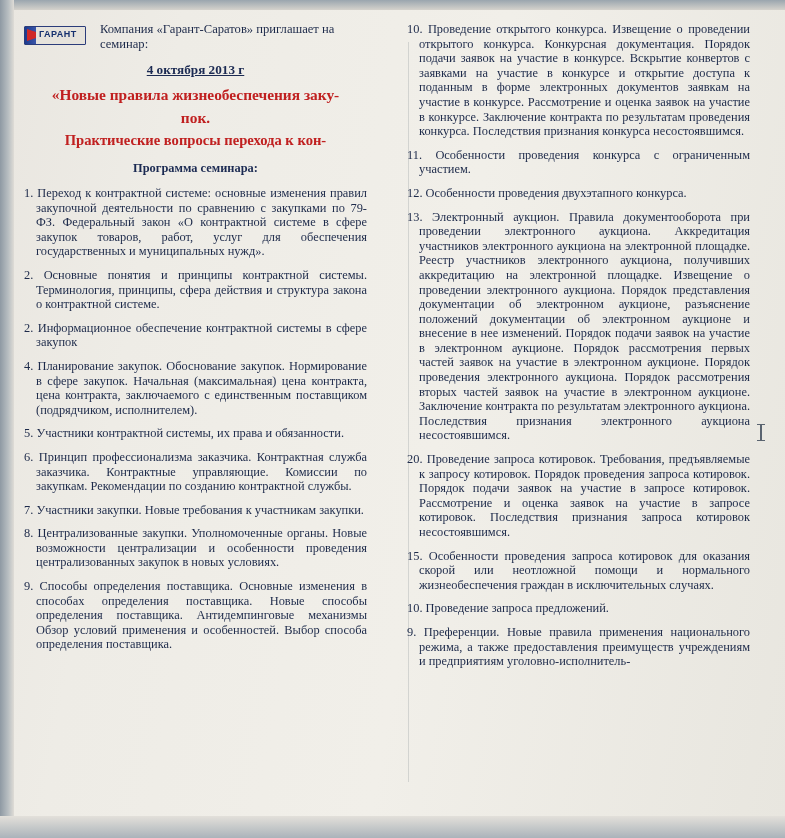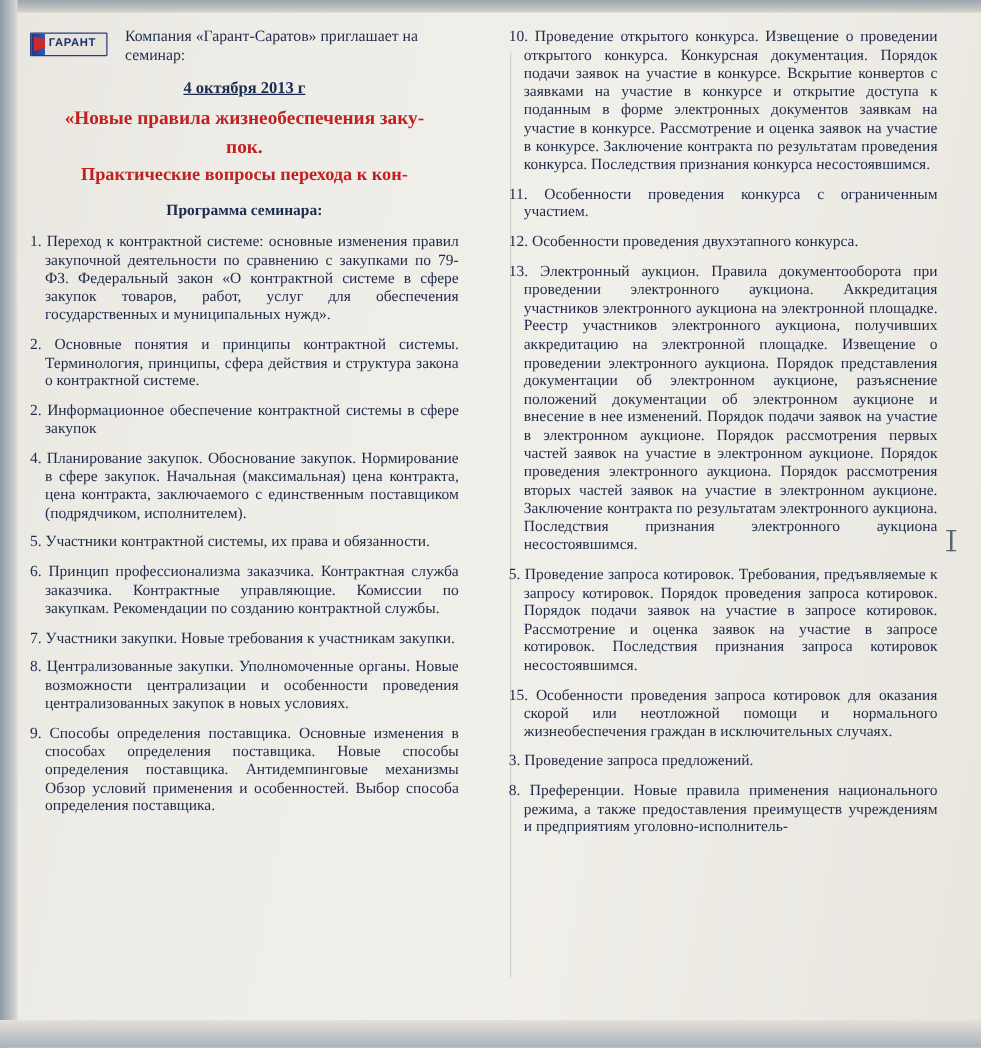--- a/index.html
+++ b/index.html
@@ -203,21 +203,21 @@
       <p class="item">7. Участники закупки. Новые требования к участникам закупки.</p>
       <p class="item">8. Централизованные закупки. Уполномоченные органы. Новые возможности централизации и особенности проведения централизованных закупок в новых условиях.</p>
       <p class="item">9. Способы определения поставщика. Основные изменения в способах определения поставщика. Новые способы определения поставщика. Антидемпинговые механизмы Обзор условий применения и особенностей. Выбор способа определения поставщика.</p>
     </div>
 
     <div class="col col-right">
       <p class="item">10. Проведение открытого конкурса. Извещение о проведении открытого конкурса. Конкурсная документация. Порядок подачи заявок на участие в конкурсе. Вскрытие конвертов с заявками на участие в конкурсе и открытие доступа к поданным в форме электронных документов заявкам на участие в конкурсе. Рассмотрение и оценка заявок на участие в конкурсе. Заключение контракта по результатам проведения конкурса. Последствия признания конкурса несостоявшимся.</p>
       <p class="item">11. Особенности проведения конкурса с ограниченным участием.</p>
       <p class="item">12. Особенности проведения двухэтапного конкурса.</p>
       <p class="item">13. Электронный аукцион. Правила документооборота при проведении электронного аукциона. Аккредитация участников электронного аукциона на электронной площадке. Реестр участников электронного аукциона, получивших аккредитацию на электронной площадке. Извещение о проведении электронного аукциона. Порядок представления документации об электронном аукционе, разъяснение положений документации об электронном аукционе и внесение в нее изменений. Порядок подачи заявок на участие в электронном аукционе. Порядок рассмотрения первых частей заявок на участие в электронном аукционе. Порядок проведения электронного аукциона. Порядок рассмотрения вторых частей заявок на участие в электронном аукционе. Заключение контракта по результатам электронного аукциона. Последствия признания электронного аукциона несостоявшимся.</p>
-      <p class="item">5. Проведение запроса котировок. Требования, предъявляемые к запросу котировок. Порядок проведения запроса котировок. Порядок подачи заявок на участие в запросе котировок. Рассмотрение и оценка заявок на участие в запросе котировок. Последствия признания запроса котировок несостоявшимся.</p>
+      <p class="item">20. Проведение запроса котировок. Требования, предъявляемые к запросу котировок. Порядок проведения запроса котировок. Порядок подачи заявок на участие в запросе котировок. Рассмотрение и оценка заявок на участие в запросе котировок. Последствия признания запроса котировок несостоявшимся.</p>
       <p class="item">15. Особенности проведения запроса котировок для оказания скорой или неотложной помощи и нормального жизнеобеспечения граждан в исключительных случаях.</p>
-      <p class="item">3. Проведение запроса предложений.</p>
-      <p class="item">8. Преференции. Новые правила применения национального режима, а также предоставления преимуществ учреждениям и предприятиям уголовно-исполнитель-</p>
+      <p class="item">10. Проведение запроса предложений.</p>
+      <p class="item">9. Преференции. Новые правила применения национального режима, а также предоставления преимуществ учреждениям и предприятиям уголовно-исполнитель-</p>
     </div>
   </div>
 
   <div class="cursor"></div>
 </div>
 
 </body></html>

